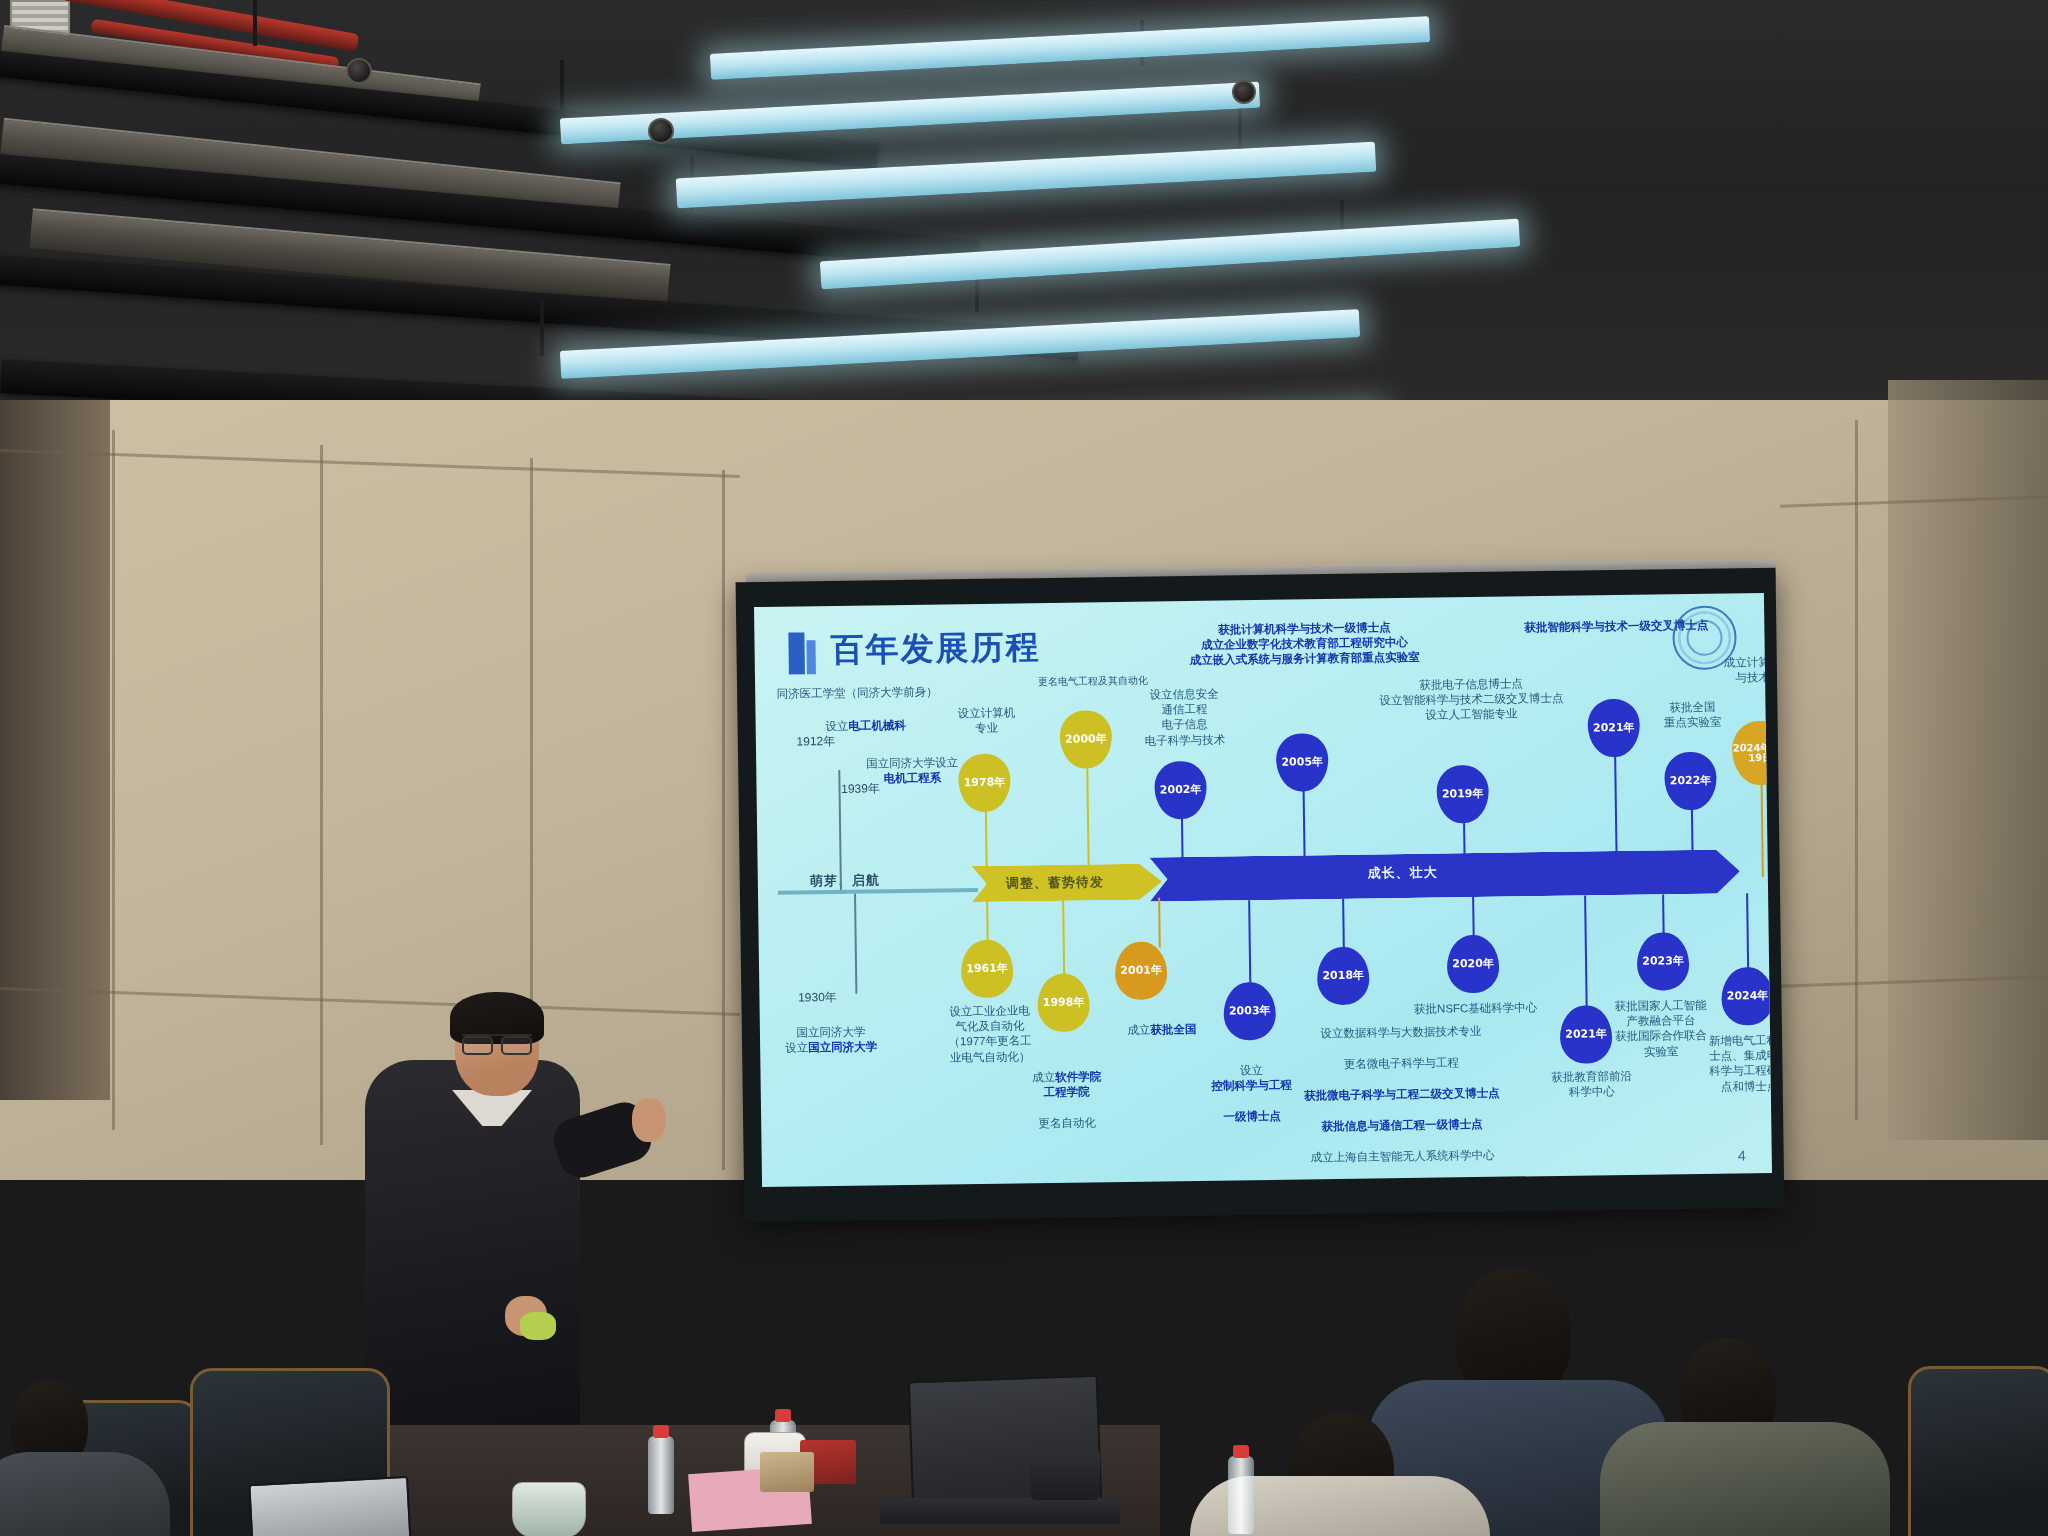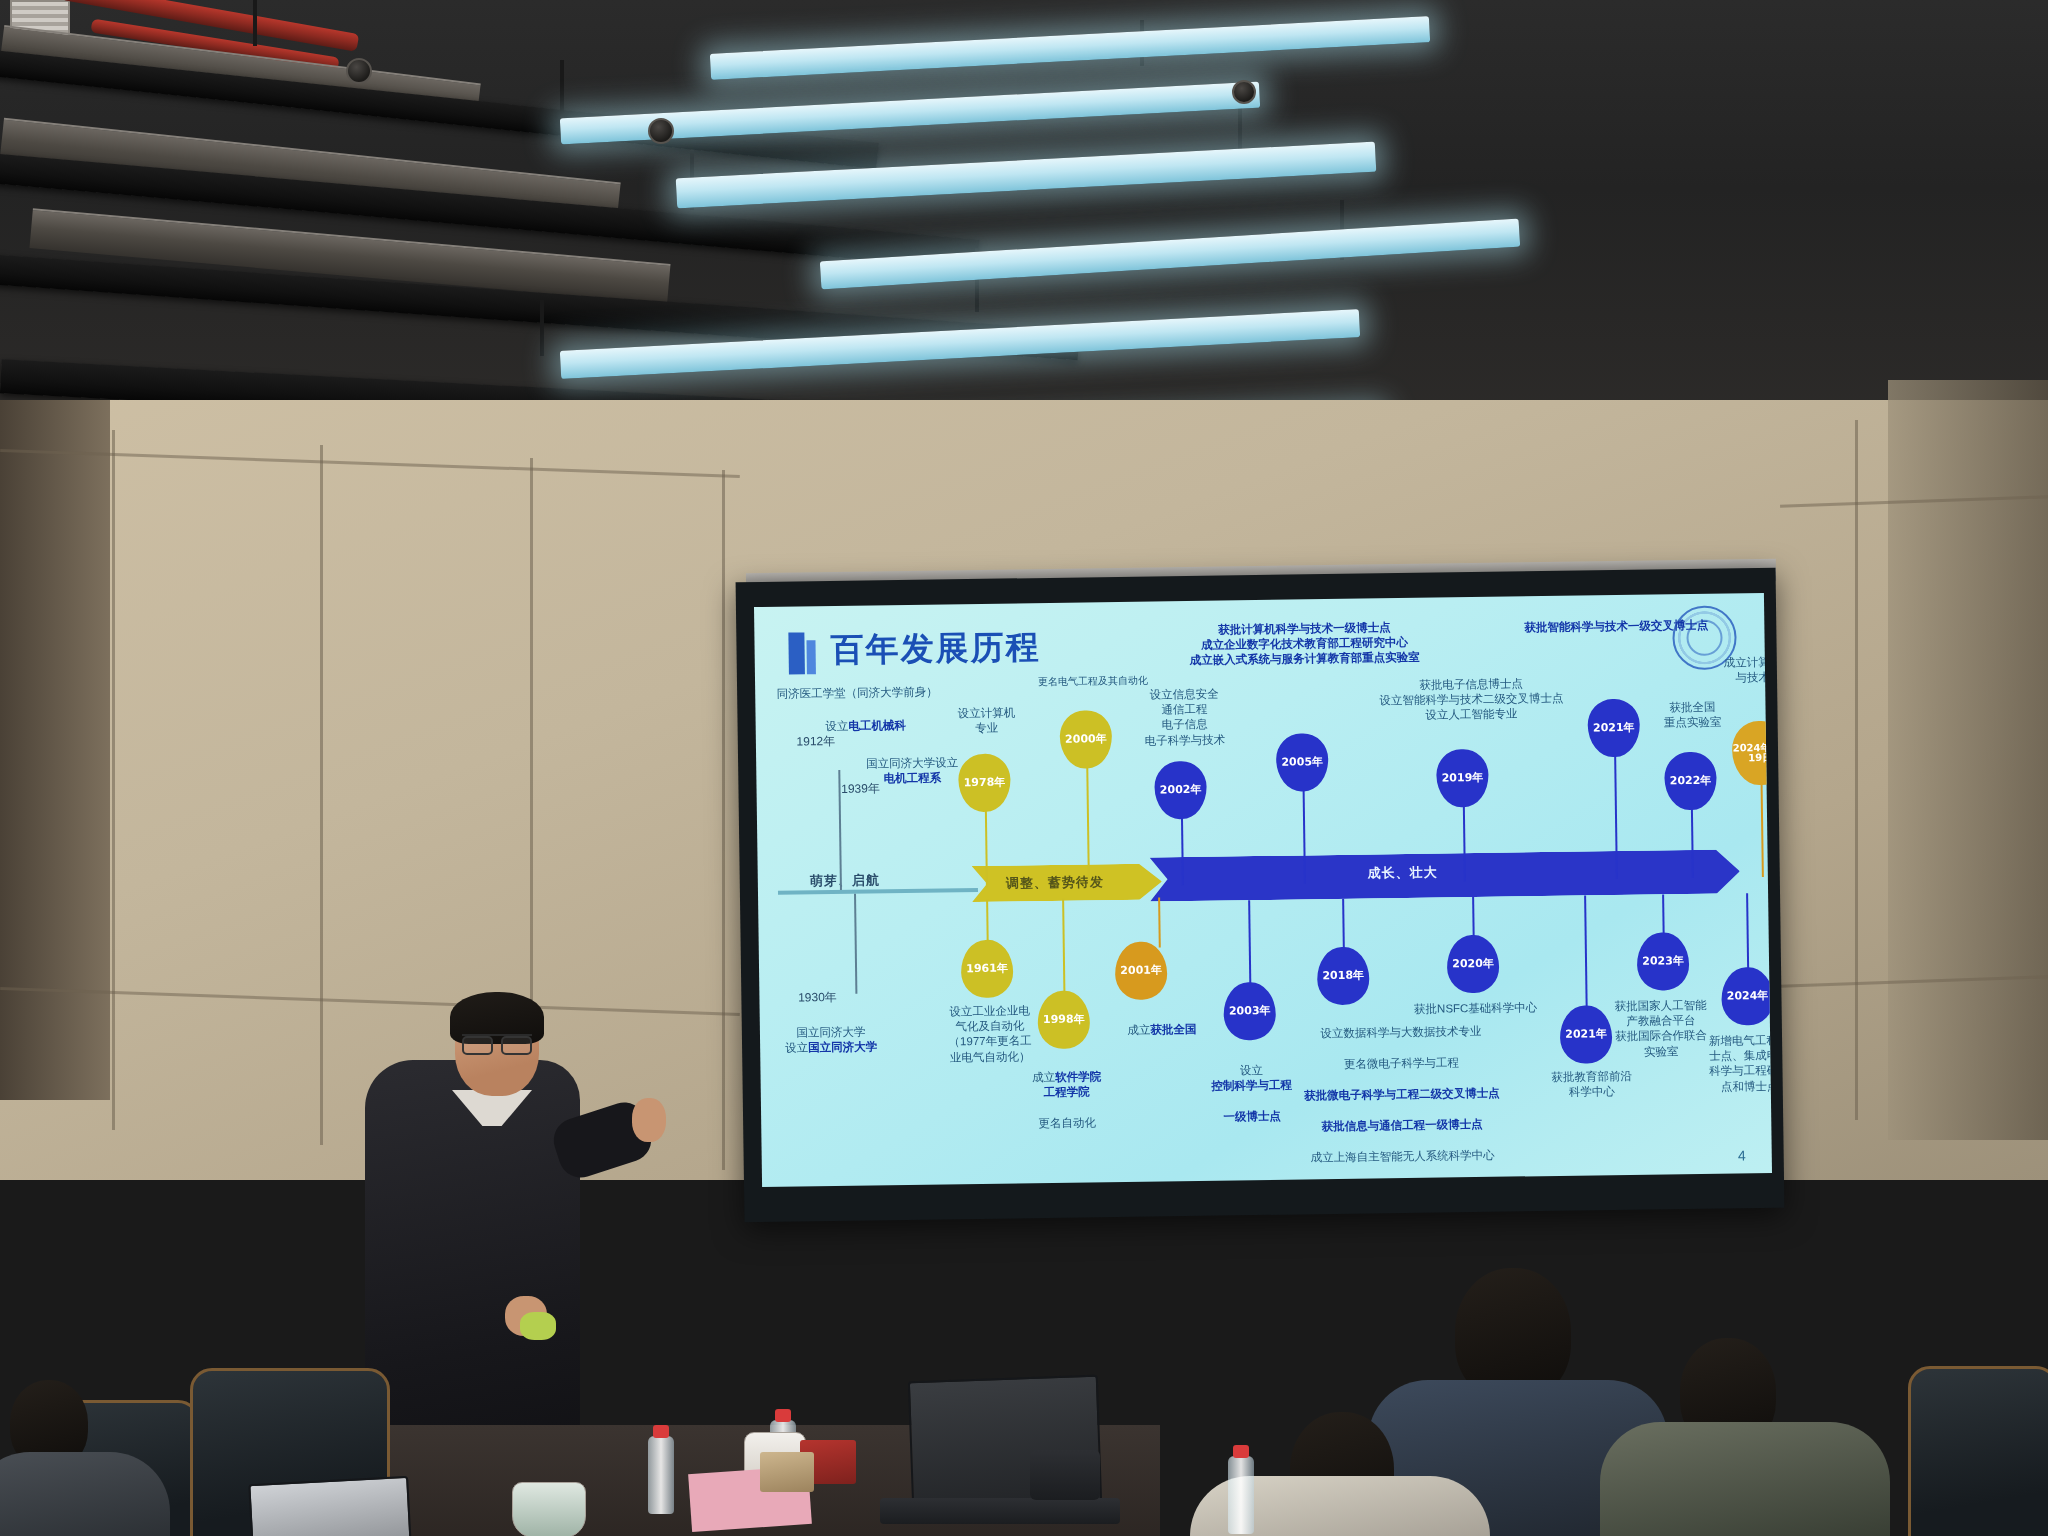--- a/index.html
+++ b/index.html
@@ -386,21 +386,21 @@
 电子信息
 电子科学与技术</div>
 
     <div class="stem s-blue" style="left:546px;top:190px;height:94px;"></div>
     <div class="balloon b-blue" style="left:520px;top:134px;">2005年</div>
     <div class="ann bold-blue" style="left:330px;top:22px;width:440px;">获批计算机科学与技术一级博士点
 成立企业数字化技术教育部工程研究中心
 成立嵌入式系统与服务计算教育部重点实验室</div>
 
     <div class="stem s-blue" style="left:706px;top:206px;height:78px;"></div>
-    <div class="balloon b-blue" style="left:680px;top:152px;">2019年</div>
+    <div class="balloon b-blue" style="left:680px;top:168px;">2019年</div>
     <div class="ann" style="left:596px;top:80px;width:240px;">获批电子信息博士点
 设立智能科学与技术二级交叉博士点
 设立人工智能专业</div>
 
     <div class="stem s-blue" style="left:858px;top:160px;height:124px;"></div>
     <div class="balloon b-blue" style="left:832px;top:104px;">2021年</div>
     <div class="ann bold-blue" style="left:722px;top:24px;width:280px;">获批智能科学与技术一级交叉博士点</div>
 
     <div class="stem s-blue" style="left:934px;top:212px;height:72px;"></div>
     <div class="balloon b-blue" style="left:908px;top:158px;">2022年</div>
@@ -422,21 +422,21 @@
     </div>
 
     <div class="stem s-yellow" style="left:228px;top:296px;height:46px;"></div>
     <div class="balloon b-yellow" style="left:202px;top:336px;border-radius:50% 50% 50% 50% / 58% 58% 46% 46%;">1961年</div>
     <div class="ann" style="left:160px;top:400px;width:140px;">设立工业企业电
 气化及自动化
 （1977年更名工
 业电气自动化）</div>
 
     <div class="stem s-yellow" style="left:304px;top:296px;height:98px;"></div>
-    <div class="balloon b-yellow" style="left:278px;top:388px;border-radius:50% 50% 50% 50% / 58% 58% 46% 46%;">1998年</div>
+    <div class="balloon b-yellow" style="left:278px;top:371px;border-radius:50% 50% 50% 50% / 58% 58% 46% 46%;">1998年</div>
     <div class="ann" style="left:236px;top:452px;width:140px;">
       成立<span class="hl">软件学院</span>
       <div class="hl">工程学院</div>
       <div class="small">更名自动化</div>
     </div>
 
     <div class="stem s-orange" style="left:400px;top:296px;height:50px;"></div>
     <div class="balloon b-orange" style="left:356px;top:340px;border-radius:50% 50% 50% 50% / 58% 58% 46% 46%;">2001年</div>
     <div class="ann" style="left:342px;top:406px;width:120px;">
       成立<span class="hl">获批全国</span>

